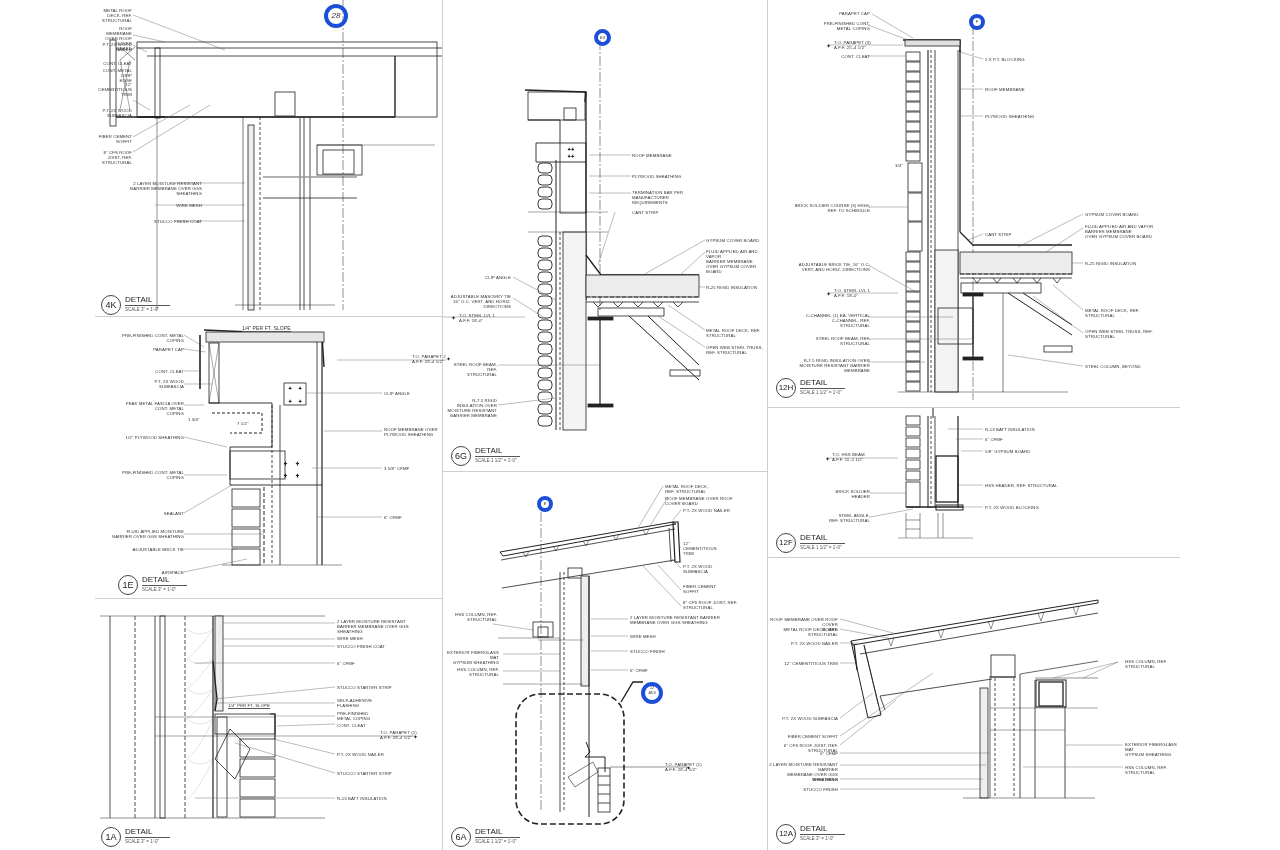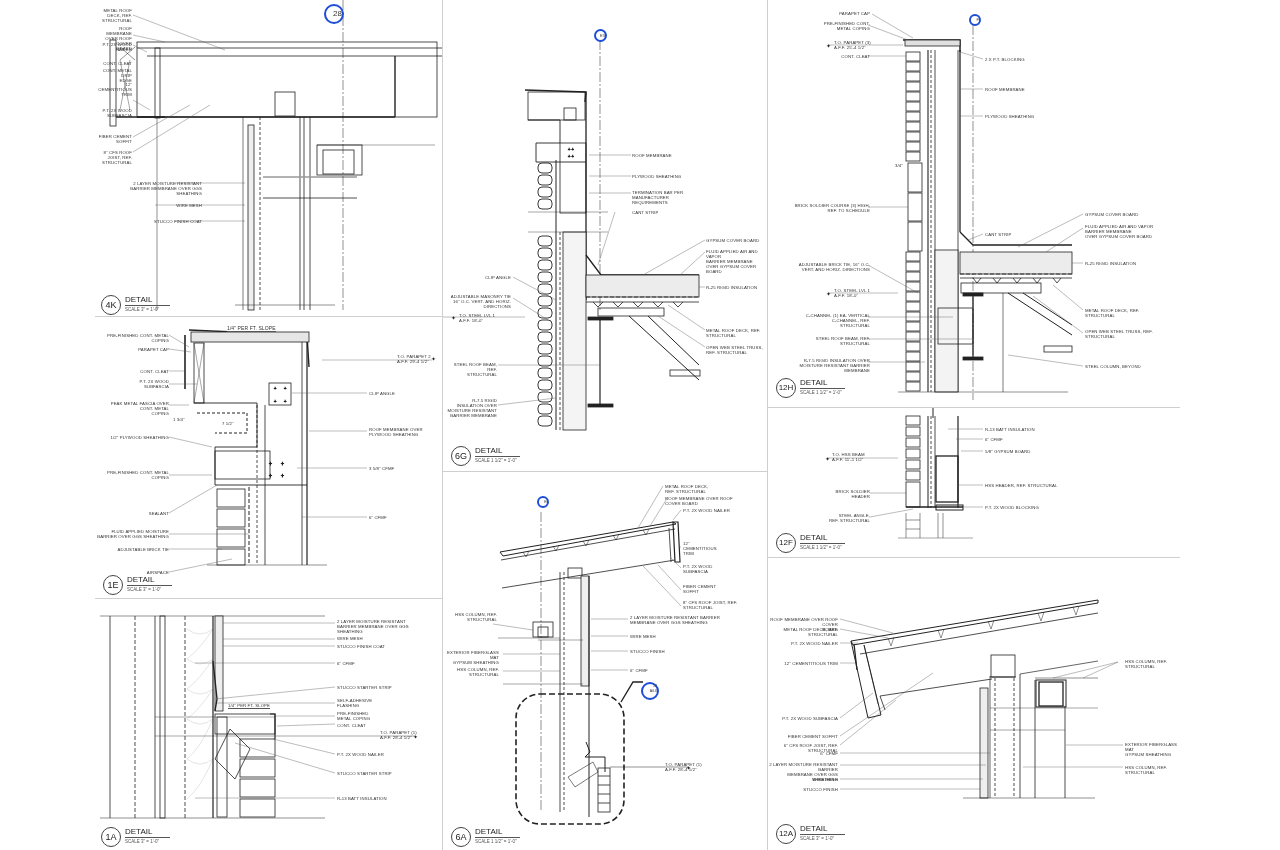--- a/index.html
+++ b/index.html
@@ -8,21 +8,21 @@
   .panel{position:absolute;overflow:hidden;}
   .panel svg{position:absolute;left:0;top:0;}
   .vline{position:absolute;width:1px;background:#cfcfcf;}
   .hline{position:absolute;height:1px;background:#cfcfcf;}
   .lbl{position:absolute;font-size:4.3px;line-height:5px;letter-spacing:0.1px;color:#333;text-transform:uppercase;white-space:pre-line;font-family:"Liberation Sans Narrow","Liberation Sans",sans-serif;}
   .lbl.r{text-align:right;}
   .title{position:absolute;}
   .title .bubble{position:absolute;left:0;top:0;width:18px;height:18px;border:1px solid #444;border-radius:50%;font-size:9px;line-height:18px;text-align:center;color:#222;}
   .title .t{position:absolute;left:24px;top:0;font-size:8px;color:#222;border-bottom:1px solid #555;padding-right:18px;line-height:10px;}
   .title .s{position:absolute;left:24px;top:12px;font-size:4.5px;color:#555;white-space:nowrap;}
-  .gridbub{position:absolute;border:2px solid #1d4ed8;border-radius:50%;text-align:right;color:#333;}
+  .gridbub{position:absolute;border:4px solid #1d4ed8;border-radius:50%;text-align:center;color:#333;font-style:italic;}
 </style>
 </head>
 <body>
 
 <div class="sheet">
 
   <div class="vline" style="left:442px;top:0;height:850px;"></div>
   <div class="vline" style="left:767px;top:0;height:850px;"></div>
   <div class="hline" style="left:95px;top:316px;width:347px;"></div>
   <div class="hline" style="left:95px;top:598px;width:347px;"></div>
@@ -98,21 +98,21 @@
 SHEATHING</div>
     <div class="lbl r" style="right:240px;top:203px;">WIRE MESH</div>
     <div class="lbl r" style="right:240px;top:219px;">STUCCO FINISH COAT</div>
     <div class="title" style="left:6px;top:295px;">
       <div class="bubble">4K</div>
       <div class="t">DETAIL</div>
       <div class="s">SCALE 3" = 1'-0"</div>
     </div>
   </div>
 
-  <div class="panel" style="left:97px;top:317px;width:347px;height:281px;">
+  <div class="panel" style="left:112px;top:317px;width:347px;height:281px;">
     <svg width="347" height="281">
       <g stroke="#222" fill="none" stroke-width="0.8">
         <path d="M92 13 L210 18 L212 50" stroke-width="1.4"></path>
         <rect x="94" y="15" width="118" height="10" fill="#e6e6e6"></rect>
         <rect x="97" y="26" width="10" height="60"></rect>
         <path d="M97 26 L107 86 M107 26 L97 86" stroke-width="0.4"></path>
         <line x1="88" y1="18" x2="88" y2="72" stroke-width="1.6"></line>
         <path d="M97 86 L160 86 L160 130 L118 130 L118 168 L210 168" stroke-width="0.9"></path>
         <line x1="210" y1="25" x2="210" y2="248" stroke-width="1.2"></line>
         <line x1="205" y1="25" x2="205" y2="248"></line>

